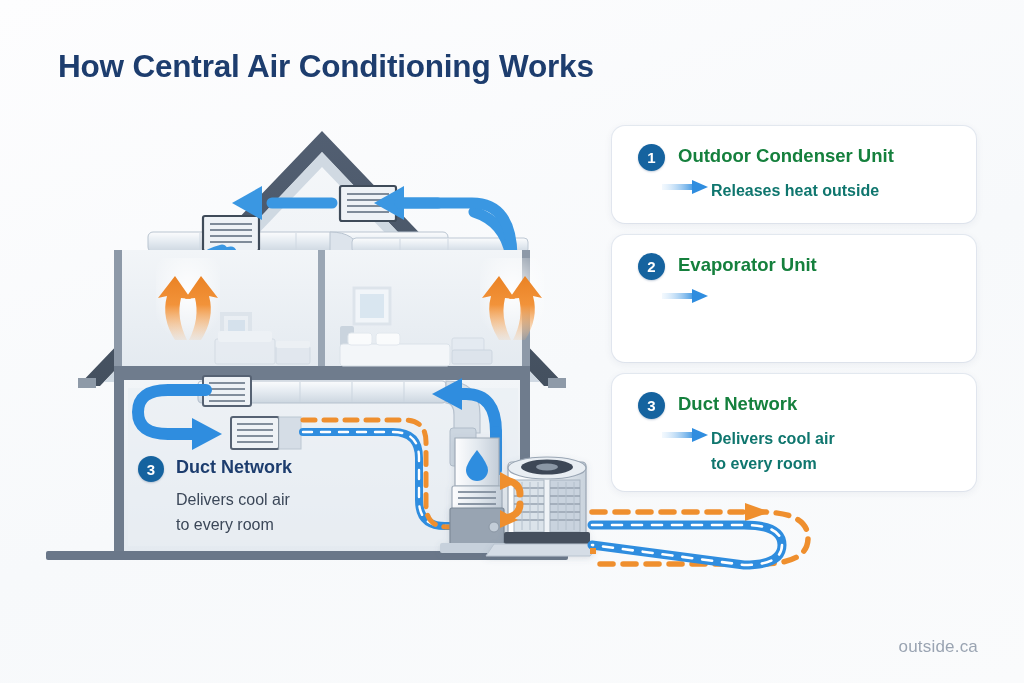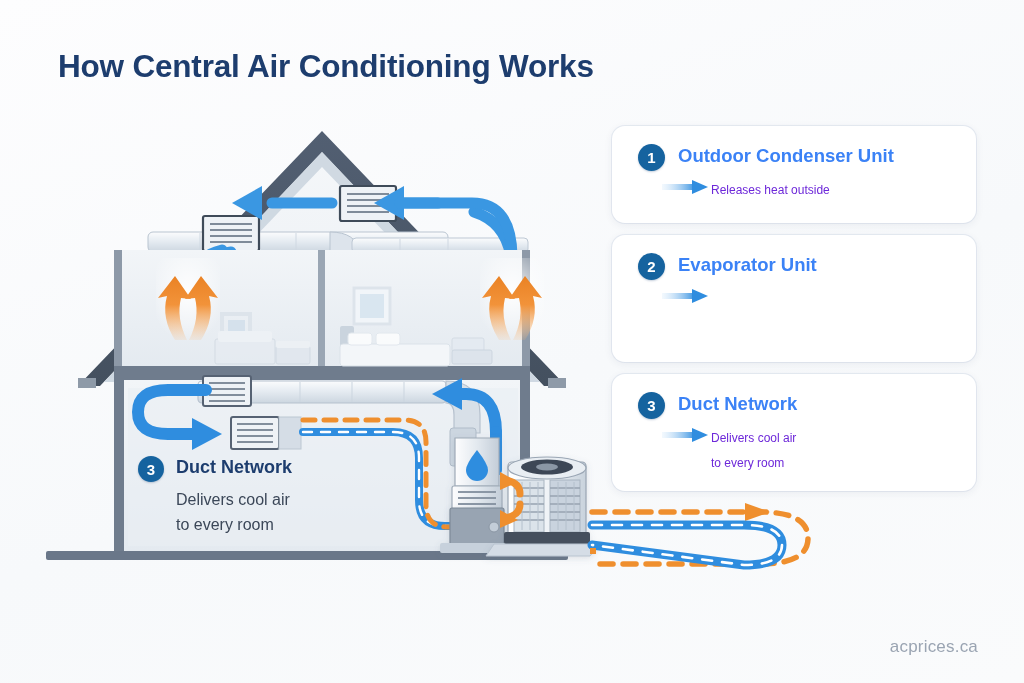--- a/index.html
+++ b/index.html
@@ -32,27 +32,28 @@
   .badge{
     position:absolute;left:26px;width:27px;height:27px;border-radius:50%;
     background:#15639f;color:#fff;
     font-size:15px;font-weight:bold;
     display:flex;align-items:center;justify-content:center;
     box-shadow:0 1px 2px rgba(20,60,110,.25);
   }
   .card .badge{top:18px;}
   .card-title{
     position:absolute;left:66px;top:19px;
-    font-size:18.5px;font-weight:bold;color:#3b82f6;
+    font-size:18.5px;font-weight:bold;color:#15803d;
     white-space:nowrap;
   }
   .card-desc{
     position:absolute;left:99px;top:52px;
-    font-size:12px;line-height:25px;color:#6d28d9;
+    font-size:16px;line-height:25px;color:#0f766e;
     white-space:pre-line;
+    font-weight:bold;
   }
   .legend-arrow{position:absolute;left:50px;top:53px;width:48px;height:16px;}
 
   
   #watermark{
     position:absolute;right:46px;bottom:26px;
     font-size:17px;color:#9aa4b2;letter-spacing:.2px;
   }
 
   
@@ -380,15 +381,15 @@
     <div class="badge">3</div>
     <div class="card-title">Duct Network</div>
     <svg class="legend-arrow" viewBox="0 0 48 16">
       <rect x="0" y="5" width="34" height="6" fill="url(#la1)"></rect>
       <polygon points="30,1 46,8 30,15" fill="#2f8ddf"></polygon>
     </svg>
     <div class="card-desc">Delivers cool air
 to every room</div>
   </div>
 
-  <div id="watermark">acprices.ca</div>
+  <div id="watermark">outside.ca</div>
 
 </div>
 
 </body></html>

